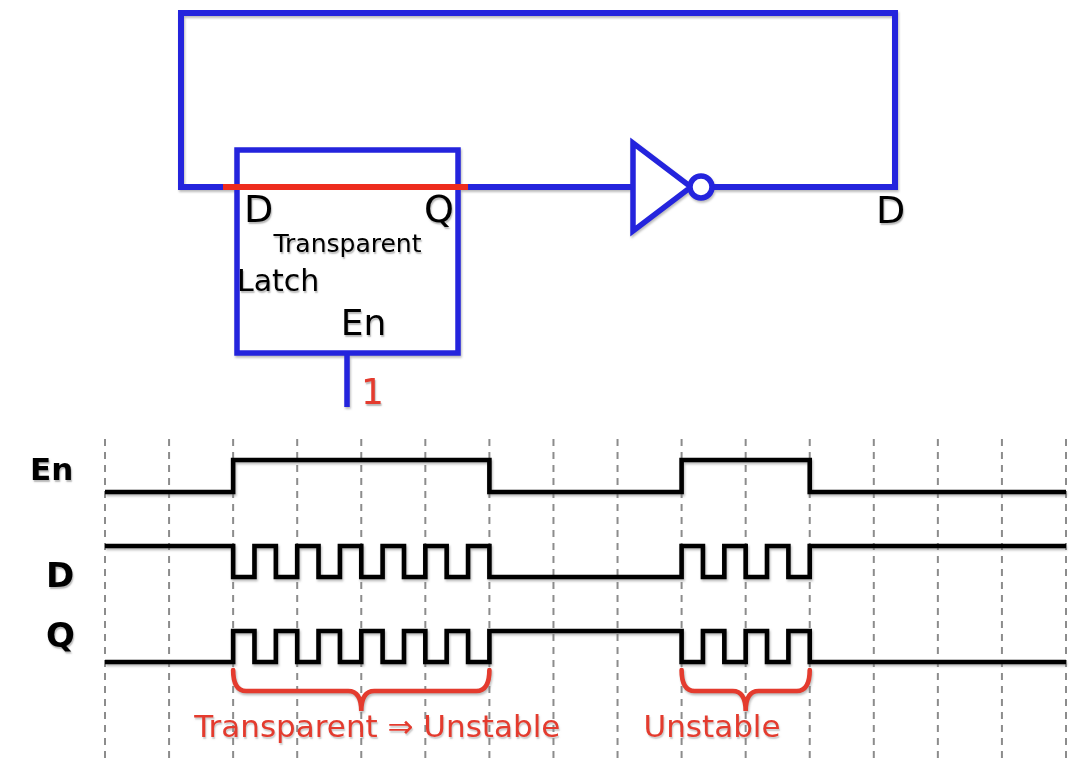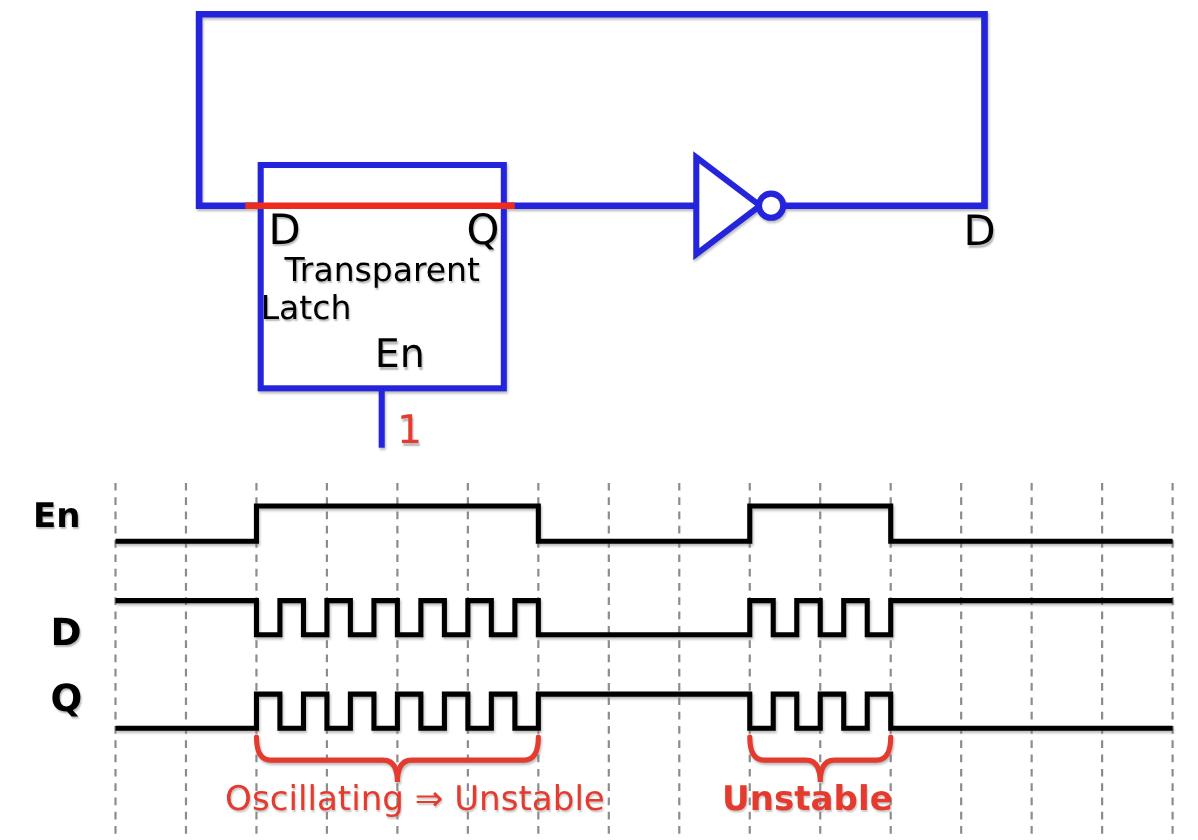--- a/index.html
+++ b/index.html
@@ -6,21 +6,21 @@
   .canvas{
     position:relative;width:1089px;height:764px;background:#ffffff;overflow:hidden;
     font-family:"DejaVu Sans","Liberation Sans",sans-serif;
   }
   svg{position:absolute;left:0;top:0;overflow:visible;}
   .lbl{position:absolute;color:#000;line-height:1;white-space:nowrap;
        text-shadow:1px 2px 1.5px rgba(125,125,125,.55);}
   
   .lbl-d-in       {left:244px;top:190px;font-size:38px;}
   .lbl-q-out      {left:424px;top:190px;font-size:38px;}
-  .lbl-latch-name {left:237px;top:231px;width:221px;text-align:center;font-size:30px;}
+  .lbl-latch-name {left:237px;top:231px;width:221px;text-align:center;font-size:25px;}
   .lbl-latch-name2{left:237px;top:266px;width:221px;text-align:left;font-size:30px;}
   .lbl-latch-en   {left:253px;top:305px;width:221px;text-align:center;font-size:36px;}
   .lbl-en-value   {left:361px;top:374px;font-size:36px;color:var(--red);}
   .lbl-d-right    {left:876px;top:191px;font-size:38px;}
   
   .signal-label{position:absolute;font-weight:bold;color:#000;line-height:1;
                 text-shadow:1px 2px 1.5px rgba(125,125,125,.55);}
   .sig-0{left:30px;top:454px;font-size:31px;}
   .sig-1{left:46px;top:558px;font-size:34px;}
   .sig-2{left:46px;top:618px;font-size:34px;}
@@ -83,16 +83,16 @@
       <path d="M 105,546 L 233.13333333333333,546 L 233.13333333333333,577 L 254.46753333333334,577 L 254.46753333333334,546 L 275.8658,546 L 275.8658,577 L 297.2,577 L 297.2,546 L 318.5342,546 L 318.5342,577 L 339.93246666666664,577 L 339.93246666666664,546 L 361.26666666666665,546 L 361.26666666666665,577 L 382.60086666666666,577 L 382.60086666666666,546 L 403.9991333333333,546 L 403.9991333333333,577 L 425.3333333333333,577 L 425.3333333333333,546 L 446.6675333333333,546 L 446.6675333333333,577 L 468.06579999999997,577 L 468.06579999999997,546 L 489.4,546 L 489.4,577 L 681.5999999999999,577 L 681.5999999999999,546 L 702.9342,546 L 702.9342,577 L 724.3324666666666,577 L 724.3324666666666,546 L 745.6666666666666,546 L 745.6666666666666,577 L 767.0008666666666,577 L 767.0008666666666,546 L 788.3991333333332,546 L 788.3991333333332,577 L 809.7333333333333,577 L 809.7333333333333,546 L 1066,546" stroke="#000000" stroke-width="4.6" fill="none" stroke-linejoin="miter" class="shadowed"></path>
       <path d="M 105,662 L 233.13333333333333,662 L 233.13333333333333,631 L 254.46753333333334,631 L 254.46753333333334,662 L 275.8658,662 L 275.8658,631 L 297.2,631 L 297.2,662 L 318.5342,662 L 318.5342,631 L 339.93246666666664,631 L 339.93246666666664,662 L 361.26666666666665,662 L 361.26666666666665,631 L 382.60086666666666,631 L 382.60086666666666,662 L 403.9991333333333,662 L 403.9991333333333,631 L 425.3333333333333,631 L 425.3333333333333,662 L 446.6675333333333,662 L 446.6675333333333,631 L 468.06579999999997,631 L 468.06579999999997,662 L 489.4,662 L 489.4,631 L 681.5999999999999,631 L 681.5999999999999,662 L 702.9342,662 L 702.9342,631 L 724.3324666666666,631 L 724.3324666666666,662 L 745.6666666666666,662 L 745.6666666666666,631 L 767.0008666666666,631 L 767.0008666666666,662 L 788.3991333333332,662 L 788.3991333333332,631 L 809.7333333333333,631 L 809.7333333333333,662 L 1066,662" stroke="#000000" stroke-width="4.6" fill="none" stroke-linejoin="miter" class="shadowed"></path>
       <path d="M 233.13333333333333,670 Q 233.13333333333333,691 246.13333333333333,691 L 348.26666666666665,691 Q 361.26666666666665,691 361.26666666666665,711 Q 361.26666666666665,691 374.26666666666665,691 L 476.4,691 Q 489.4,691 489.4,670" stroke="#e43b2e" stroke-width="4.6" fill="none" stroke-linecap="round" class="shadowed"></path>
       <path d="M 681.5999999999999,670 Q 681.5999999999999,691 694.5999999999999,691 L 732.6666666666666,691 Q 745.6666666666666,691 745.6666666666666,711 Q 745.6666666666666,691 758.6666666666666,691 L 796.7333333333333,691 Q 809.7333333333333,691 809.7333333333333,670" stroke="#e43b2e" stroke-width="4.6" fill="none" stroke-linecap="round" class="shadowed"></path>
     </svg>
 
   <div class="signal-label sig-0">En</div>
   <div class="signal-label sig-1">D</div>
   <div class="signal-label sig-2">Q</div>
 
-  <div class="annotation-label" style="left: 377.267px;">Oscillating ⇒ Unstable</div>
-  <div class="annotation-label" style="left: 734px; font-weight: bold;">Unstable</div>
+  <div class="annotation-label" style="left: 377.267px;">Transparent ⇒ Unstable</div>
+  <div class="annotation-label" style="left: 712px;">Unstable</div>
 
 </div>
 
 </body></html>

